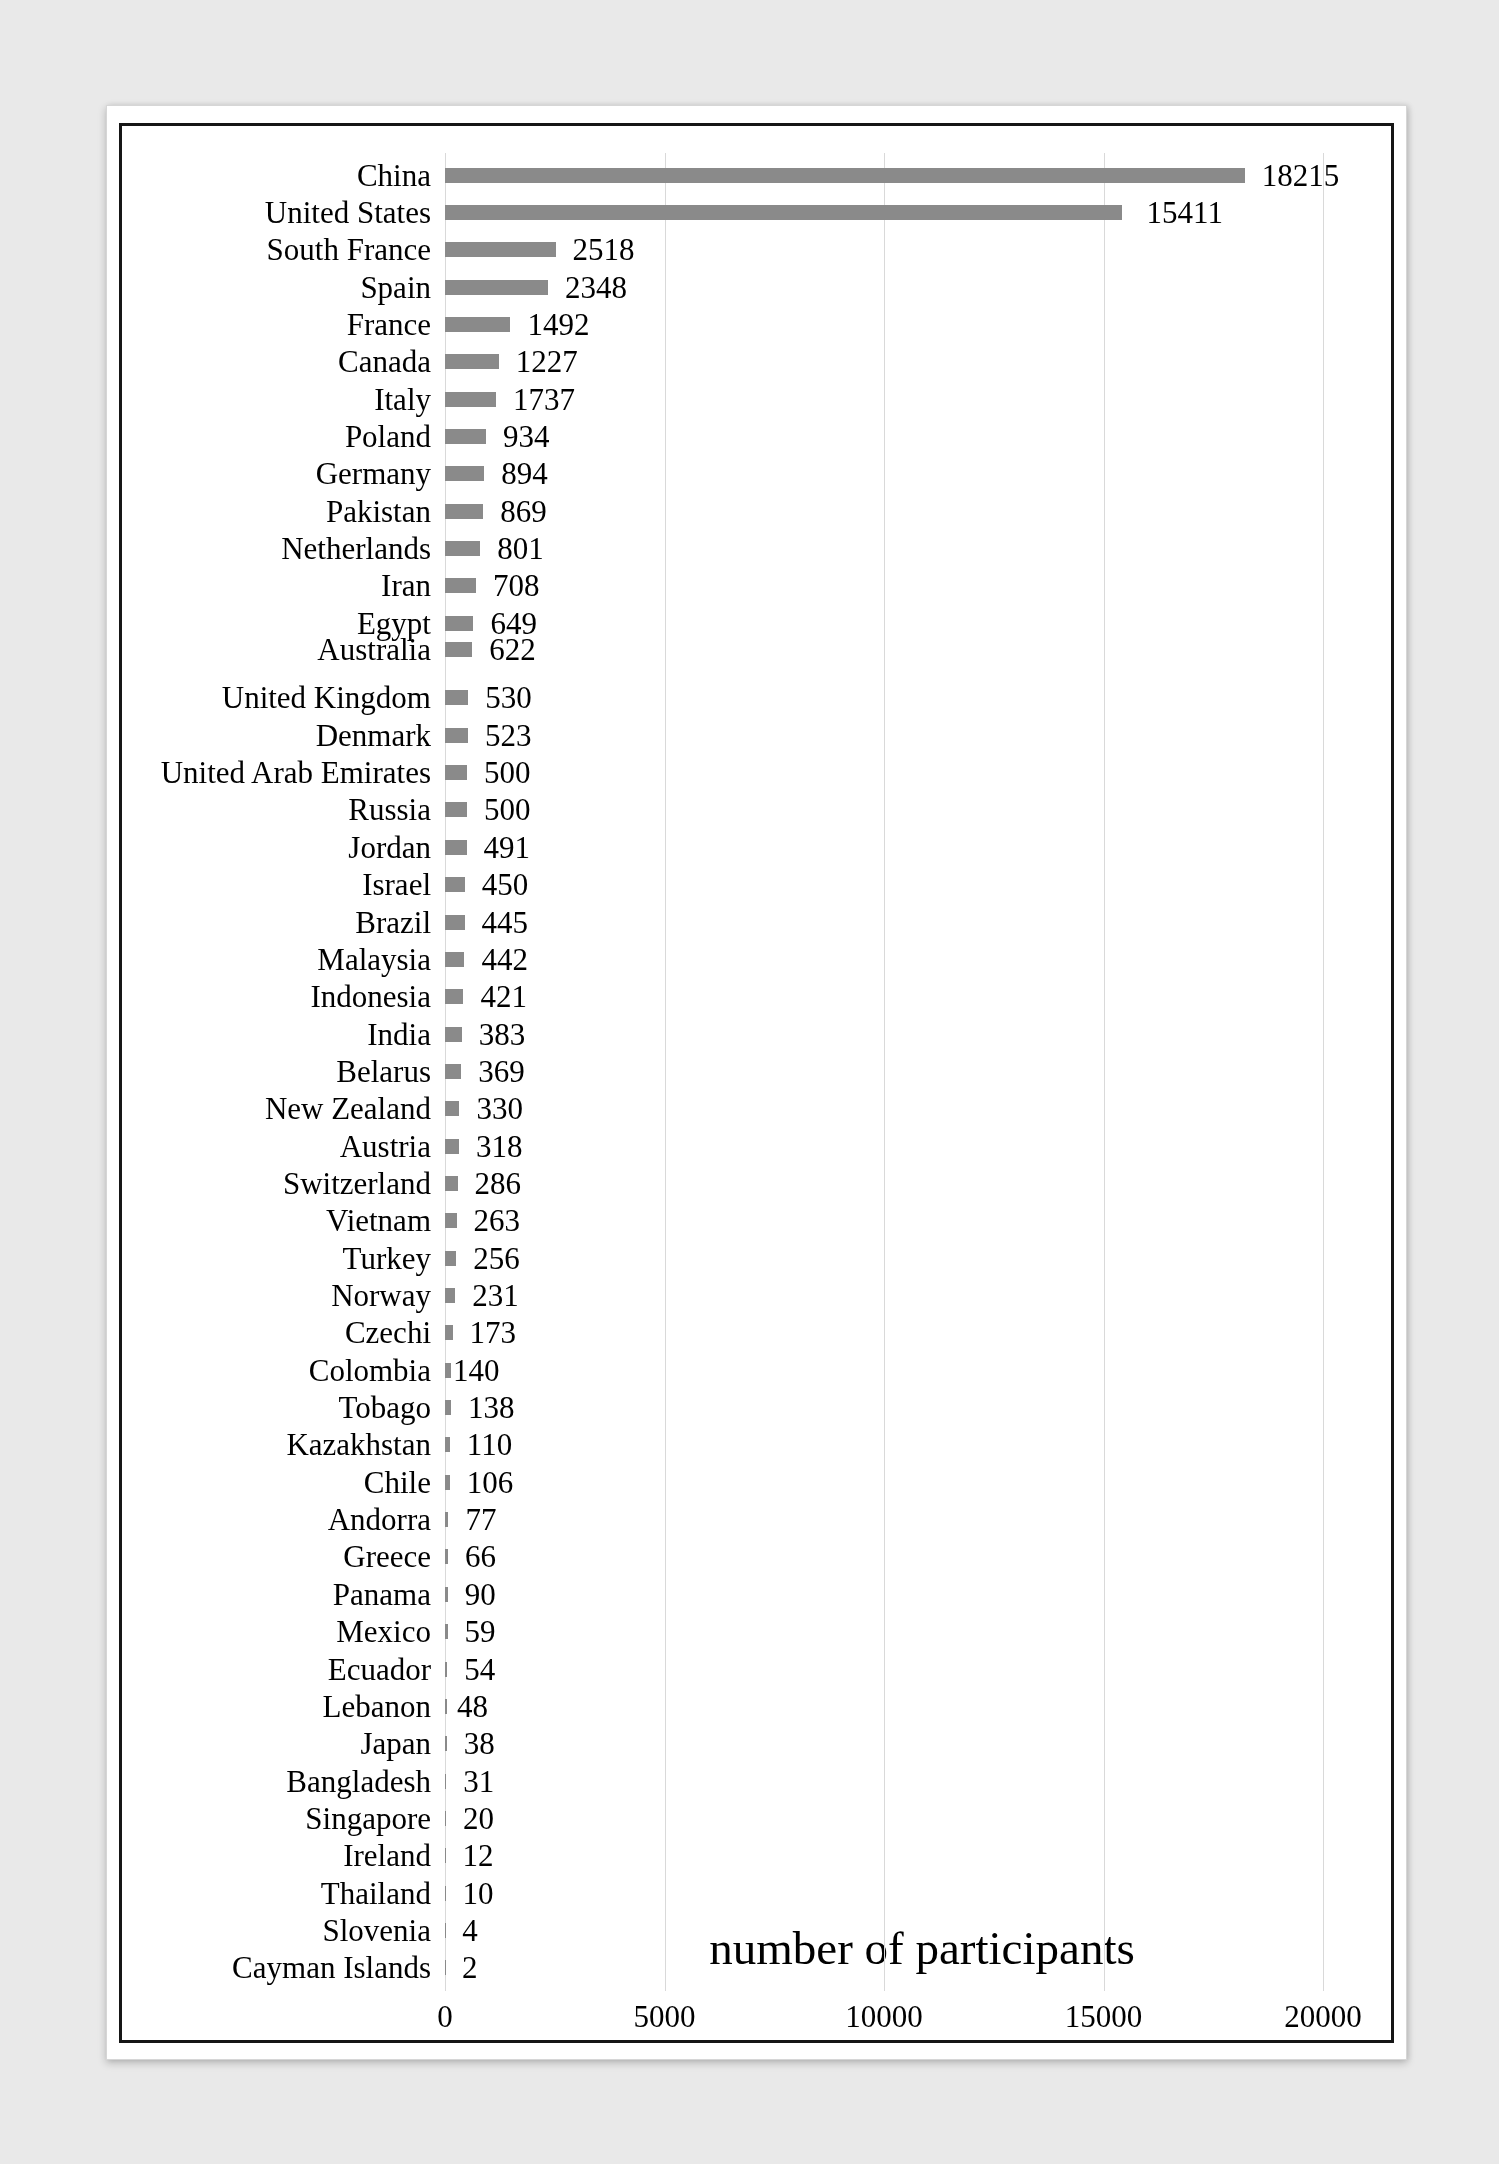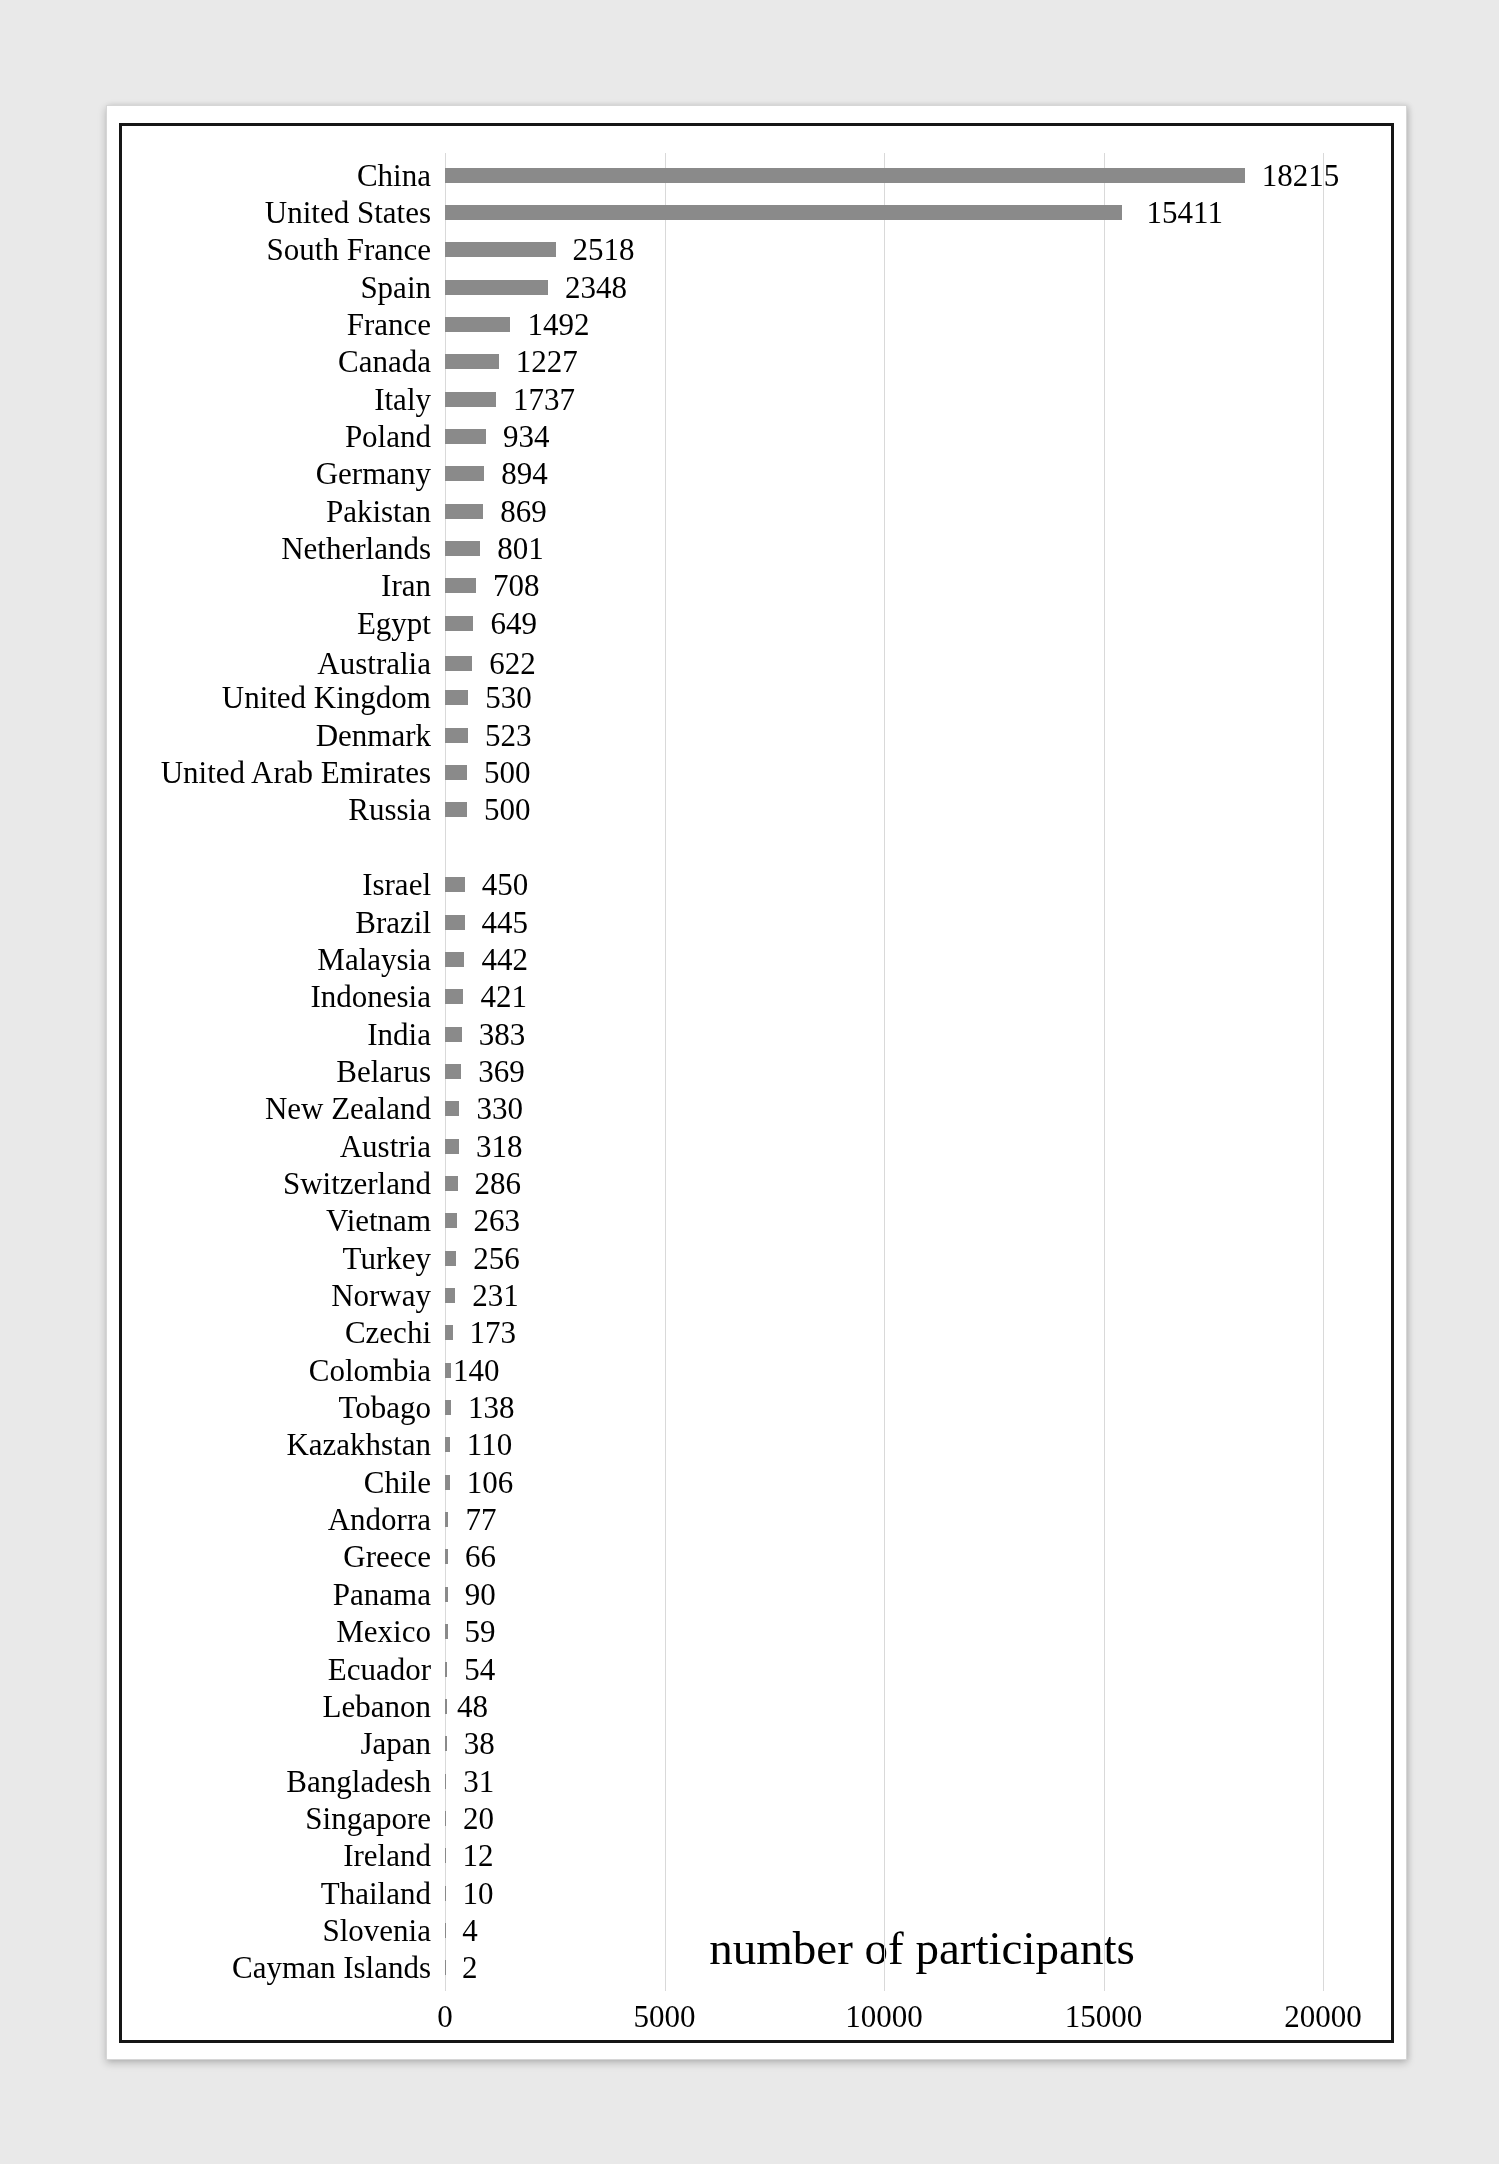--- a/index.html
+++ b/index.html
@@ -159,21 +159,21 @@
         <div class="bar-row" style="top: 461.35px;">
           <span class="country-label">Iran</span>
           <div class="bar" style="left: 338px; width: 31.0812px; background: rgb(138, 138, 138);"></div>
           <span class="value-label" style="left: 386.081px;">708</span>
         </div>
         <div class="bar-row" style="top: 498.7px;">
           <span class="country-label">Egypt</span>
           <div class="bar" style="left: 338px; width: 28.4911px; background: rgb(138, 138, 138);"></div>
           <span class="value-label" style="left: 383.491px;">649</span>
         </div>
-        <div class="bar-row" style="top: 539px;">
+        <div class="bar-row" style="top: 525px;">
           <span class="country-label">Australia</span>
           <div class="bar" style="left: 338px; width: 27.3058px; background: rgb(138, 138, 138);"></div>
           <span class="value-label" style="left: 382.306px;">622</span>
         </div>
         <div class="bar-row" style="top: 573.4px;">
           <span class="country-label">United Kingdom</span>
           <div class="bar" style="left: 338px; width: 23.267px; background: rgb(138, 138, 138);"></div>
           <span class="value-label" style="left: 378.267px;">530</span>
         </div>
         <div class="bar-row" style="top: 610.75px;">
@@ -183,20 +183,25 @@
         </div>
         <div class="bar-row" style="top: 648.1px;">
           <span class="country-label">United Arab Emirates</span>
           <div class="bar" style="left: 338px; width: 21.95px; background: rgb(138, 138, 138);"></div>
           <span class="value-label" style="left: 376.95px;">500</span>
         </div>
         <div class="bar-row" style="top: 685.45px;">
           <span class="country-label">Russia</span>
           <div class="bar" style="left: 338px; width: 21.95px; background: rgb(138, 138, 138);"></div>
           <span class="value-label" style="left: 376.95px;">500</span>
+        </div>
+        <div class="bar-row" style="top: 722.8px;">
+          <span class="country-label">Jordan</span>
+          <div class="bar" style="left: 338px; width: 21.5549px; background: rgb(138, 138, 138);"></div>
+          <span class="value-label" style="left: 376.555px;">491</span>
         </div>
         <div class="bar-row" style="top: 760.15px;">
           <span class="country-label">Israel</span>
           <div class="bar" style="left: 338px; width: 19.755px; background: rgb(138, 138, 138);"></div>
           <span class="value-label" style="left: 374.755px;">450</span>
         </div>
         <div class="bar-row" style="top: 797.5px;">
           <span class="country-label">Brazil</span>
           <div class="bar" style="left: 338px; width: 19.5355px; background: rgb(138, 138, 138);"></div>
           <span class="value-label" style="left: 374.536px;">445</span>

